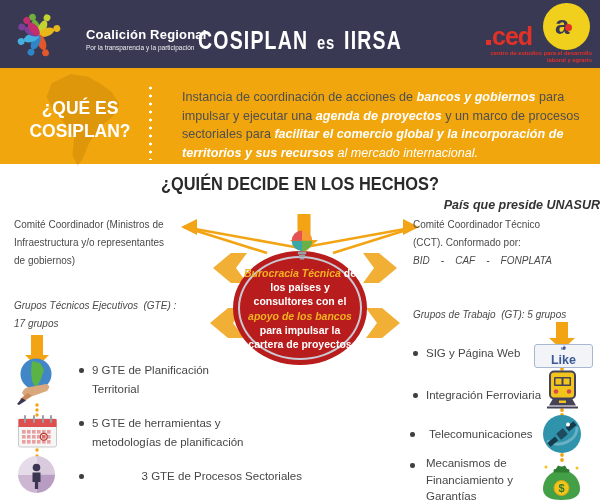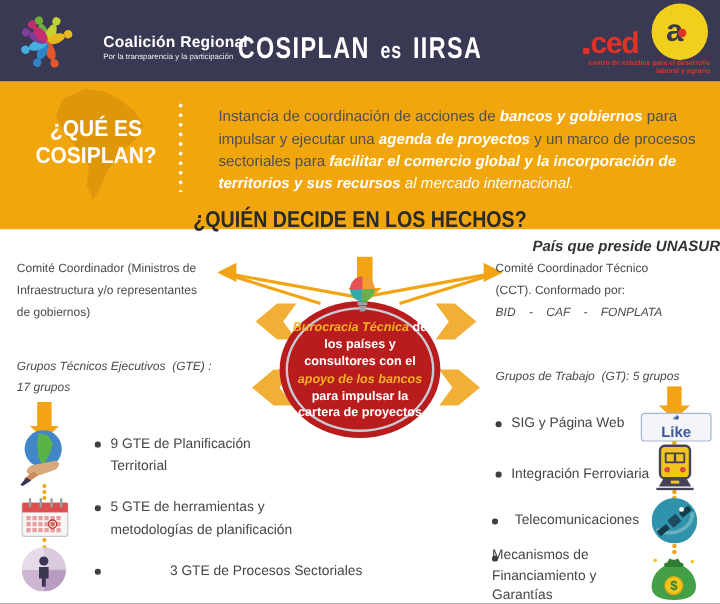--- a/index.html
+++ b/index.html
@@ -23,21 +23,21 @@
   .ced-word{position:absolute;left:18px;top:20px;color:#E23127;font-size:25px;
     font-weight:bold;letter-spacing:-1px;}
   .ced-dot{position:absolute;left:12px;top:38px;width:5px;height:5px;background:#E23127;}
   .ced-circle{position:absolute;right:4px;top:1px;width:47px;height:47px;border-radius:50%;
     background:#F0D01C;}
   .ced-a{position:absolute;left:12px;top:7px;color:#3A3954;font-size:26px;font-weight:bold;}
   .ced-reddot{position:absolute;left:22px;top:21px;width:7px;height:7px;border-radius:50%;background:#E23127;}
   .ced-tag{position:absolute;right:2px;top:48px;width:118px;text-align:right;
     color:#E23127;font-size:5.8px;font-weight:bold;line-height:7px;}
   
-  .orange{left:0;top:68px;width:600px;height:123px;background:#F2A60D;}
+  .orange{left:0;top:68px;width:600px;height:96px;background:#F2A60D;}
   .samap{left:38px;top:6px;width:86px;height:92px;background:rgba(120,70,0,.16);
     clip-path:polygon(38% 0%,58% 3%,72% 10%,86% 20%,95% 33%,88% 45%,72% 58%,60% 74%,52% 92%,46% 100%,40% 88%,42% 70%,32% 55%,18% 40%,10% 25%,16% 10%);}
   .que-es{left:12px;top:28px;width:136px;text-align:center;color:#fff;font-weight:bold;
     font-size:19px;line-height:23px;transform:scaleX(.92);}
   .dotline{left:149px;top:16px;width:3px;height:76px;
     background-image:radial-gradient(circle,#fff 1.4px,rgba(255,255,255,0) 1.6px);
     background-size:3px 8px;background-repeat:repeat-y;}
   .defpar{left:182px;top:20px;width:414px;color:#4F4F4F;font-size:12.6px;line-height:18.5px;}
   .hl{color:#fff;font-weight:bold;font-style:italic;}
   .wi{color:#fff;font-style:italic;}
@@ -283,21 +283,21 @@
   <div class="abs bullet" style="left:79px;top:474px;"></div>
   <div class="abs li-text" style="left:92px;top:467px;width:210px;text-align:right;">3 GTE de Procesos Sectoriales</div>
 
   <div class="abs bullet" style="left:413px;top:351px;"></div>
   <div class="abs li-text" style="left:426px;top:344px;width:110px;">SIG y Página Web</div>
   <div class="abs bullet" style="left:413px;top:393px;"></div>
   <div class="abs li-text" style="left:426px;top:386px;width:120px;">Integración Ferroviaria</div>
   <div class="abs bullet" style="left:410px;top:432px;"></div>
   <div class="abs li-text" style="left:429px;top:425px;width:110px;">Telecomunicaciones</div>
   <div class="abs bullet" style="left:410px;top:463px;"></div>
-  <div class="abs li-text" style="left:410px;top:455px;width:110px;line-height:16.5px;">Mecanismos de
+  <div class="abs li-text" style="left:426px;top:455px;width:110px;line-height:16.5px;">Mecanismos de
 Financiamiento y
 Garantías</div>
 
   <div class="abs likebtn">
     <svg width="13" height="13" viewBox="0 0 14 14">
       <path d="M1 6.5h2.3V13H1z M4.5 13V6.8L7.3 5l.7-3.6 1.9.4L9.5 5.2h3.1l.9 1.2-1.9 6.6z" fill="#3B5998"></path>
     </svg>
     <span>Like</span>
   </div>
   <svg class="abs" style="left:546px;top:370px;width:33px;height:39px;" viewBox="0 0 33 39">

